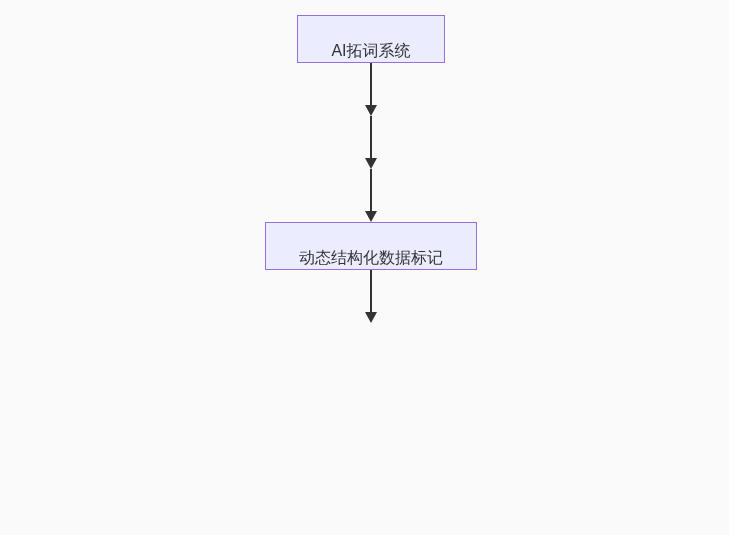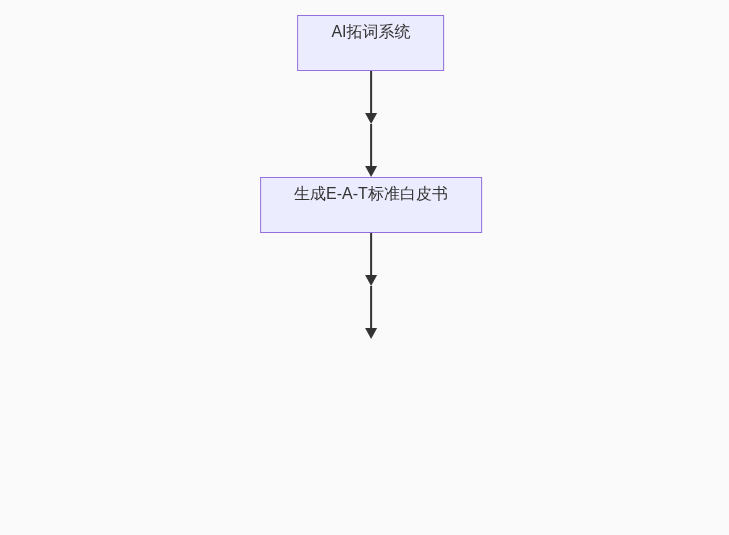--- a/index.html
+++ b/index.html
@@ -22,24 +22,24 @@
     top: 15px;
     transform: translateX(-50%);
     display: flex;
     flex-direction: column;
     align-items: center;
   }
   .node {
     background: var(--node-fill);
     border: 1px solid var(--node-border);
     color: var(--node-text);
-    height: 56px;
-    padding: 6px 33px;
+    height: 48px;
+    padding: 0 33px;
     display: flex;
-    align-items: flex-start;
+    align-items: flex-end;
     justify-content: center;
     font-size: 16px;
     white-space: nowrap;
     flex: 0 0 auto;
   }
   .edge {
     height: 53px;
     display: flex;
     flex-direction: column;
     align-items: center;
@@ -71,29 +71,29 @@
     <div class="line"></div>
     <div class="head"></div>
   </div>
 
 
   <div class="edge">
     <div class="line"></div>
     <div class="head"></div>
   </div>
 
-  <div class="node">
-    <span>生成E-A-T标准白皮书</span>
-  </div>
 
   <div class="edge">
     <div class="line"></div>
     <div class="head"></div>
   </div>
 
+  <div class="node">
+    <span>动态结构化数据标记</span>
+  </div>
 
   <div class="edge">
     <div class="line"></div>
     <div class="head"></div>
   </div>
 
 
 </div>
 
 </body></html>

